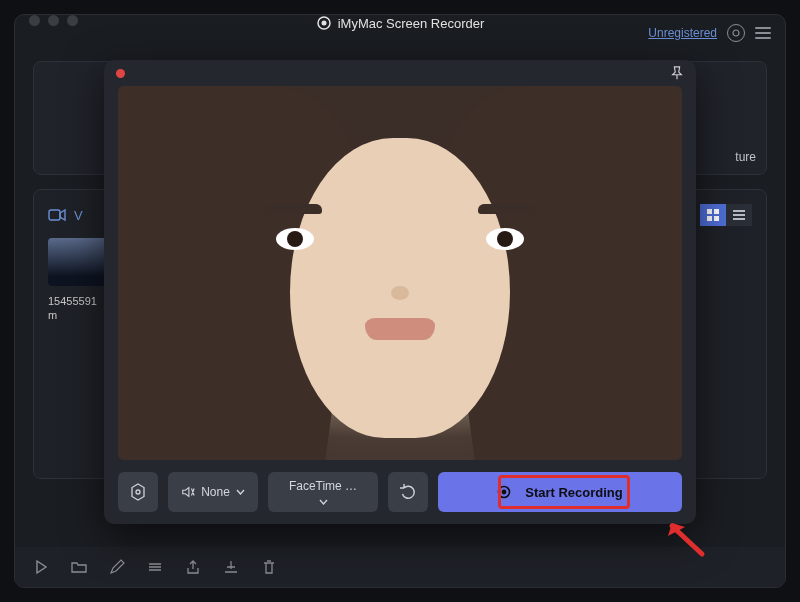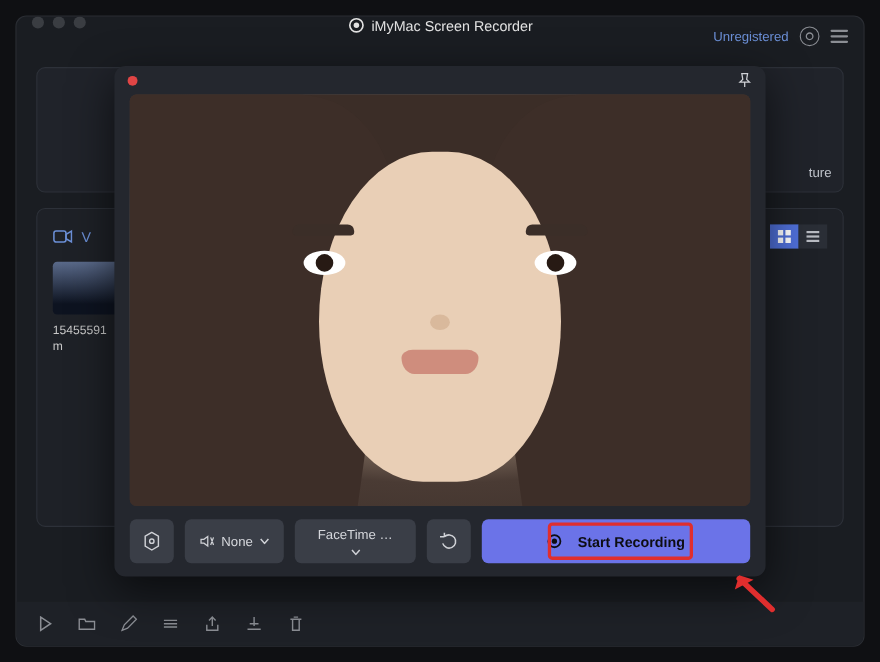--- a/index.html
+++ b/index.html
@@ -36,21 +36,21 @@
     position: absolute; left: 0; right: 0;
     display: flex; justify-content: center; align-items: center; gap: 6px;
     pointer-events: none;
     font-size: 13px; color: #e2e2e2;
   }
   .title-right {
     margin-left: auto; display: flex; align-items: center; gap: 10px;
     font-size: 12px;
   }
   .unreg {
-    color: #6b8fd6; cursor: pointer;
+    color: #6b8fd6; text-decoration: underline; cursor: pointer;
   }
   .gear-o {
     width: 18px; height: 18px; border: 1.5px solid #8b8e94; border-radius: 50%;
     display: flex; align-items: center; justify-content: center;
   }
   .hamburger {
     display: flex; flex-direction: column; gap: 3px;
   }
   .hamburger span { width: 16px; height: 2px; background: #8b8e94; border-radius: 1px; }
   .content {

